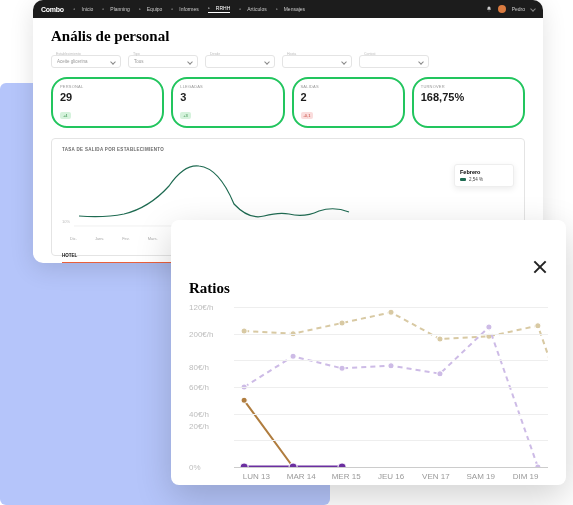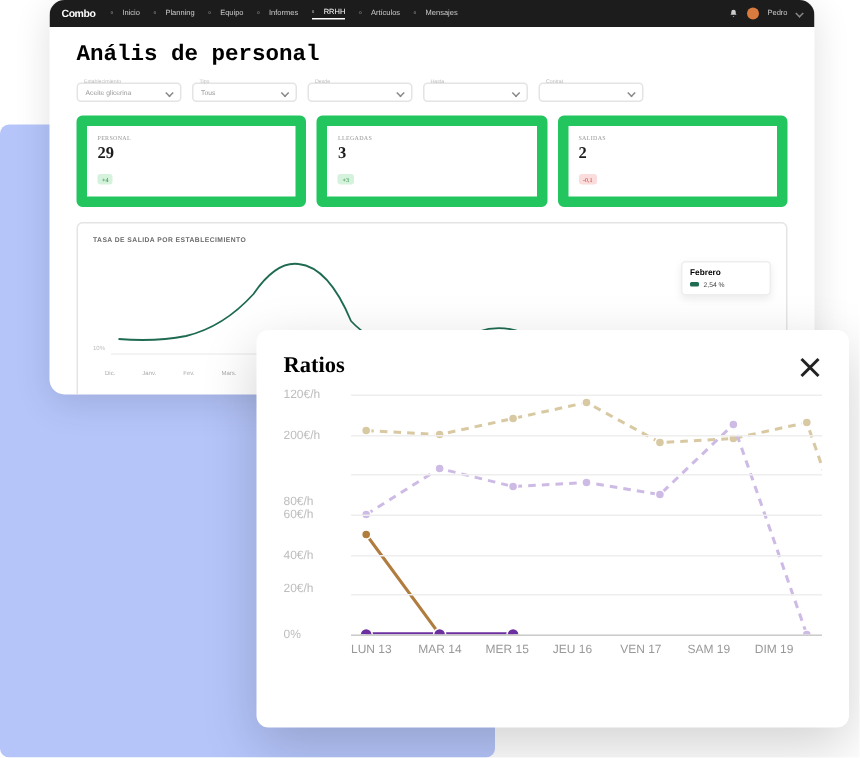--- a/index.html
+++ b/index.html
@@ -8,58 +8,58 @@
 .dashboard { position: absolute; left: 33px; top: 0; width: 510px; height: 263px; background: #fff; border-radius: 10px; box-shadow: 0 6px 24px rgba(0,0,0,0.12); z-index: 1; overflow: hidden; }
 .topnav { height: 18px; background: #1c1c1c; display: flex; align-items: center; padding: 0 8px; gap: 10px; color: #fff; font-size: 5px; }
 .logo { font-weight: 800; font-size: 7px; letter-spacing: -0.3px; }
 .nav-items { display: flex; gap: 9px; align-items: center; }
 .nav-item { color: #ccc; display: flex; align-items: center; gap: 2px; }
 .nav-item.active { color: #fff; border-bottom: 1px solid #fff; padding-bottom: 1px; }
 .nav-right { margin-left: auto; display: flex; align-items: center; gap: 6px; color: #ccc; }
 .nav-icon { width: 6px; height: 6px; display: inline-block; }
 .avatar { width: 8px; height: 8px; border-radius: 50%; background: #d97a3f; }
 .page-content { padding: 10px 18px; }
-.page-title { font-family: Liberation Mono, monospace; font-size: 15px; font-weight: 700; margin-bottom: 10px; }
+.page-title { font-family: Liberation Serif, serif; font-size: 15px; font-weight: 700; margin-bottom: 10px; }
 .filters { display: flex; gap: 7px; margin-bottom: 9px; }
 .filter { border: 1px solid #e4e4e4; border-radius: 3px; padding: 3px 5px; font-size: 4.5px; color: #999; display: flex; justify-content: space-between; align-items: center; min-width: 70px; position: relative; }
 .filter .label { position: absolute; top: -4px; left: 4px; font-size: 3.5px; color: #bbb; }
 .chev { width: 4px; height: 4px; border-right: 1px solid #888; border-bottom: 1px solid #888; transform: rotate(45deg); }
 .kpis { display: flex; gap: 7px; margin-bottom: 10px; }
-.kpi { border: 7px solid #22c55e; border-radius: 4px; padding: 5px 7px; flex: 1; font-family: Liberation Serif, serif; }
+.kpi { border: 2px solid #22c55e; border-radius: 16px; padding: 5px 7px; flex: 1; }
 .kpi-label { font-size: 4px; color: #999; margin-bottom: 2px; letter-spacing: 0.2px; }
 .kpi-value { font-size: 11px; font-weight: 800; color: #1c1c1c; }
 .kpi-badge { display: inline-block; font-size: 4px; padding: 1px 3px; border-radius: 2px; margin-top: 2px; }
 .badge-green { background: #d5f2dc; color: #2a8a3f; }
 .badge-red { background: #fadcdc; color: #c0392b; }
 .chart-card { border: 1px solid #e4e4e4; border-radius: 4px; padding: 8px 10px; height: 118px; position: relative; }
 .chart-title { font-size: 4.5px; color: #6a6a6a; font-weight: 600; letter-spacing: 0.3px; margin-bottom: 4px; }
 .chart-svg { width: 280px; height: 78px; }
 .chart-xlabels { display: flex; gap: 18px; font-size: 4px; color: #aaa; margin-top: 2px; padding-left: 8px; }
 .chart-tooltip { position: absolute; right: 10px; top: 25px; width: 60px; background: #fff; border: 1px solid #eee; border-radius: 3px; box-shadow: 0 2px 6px rgba(0,0,0,0.08); padding: 4px 5px; }
 .tooltip-title { font-size: 5.5px; font-weight: 700; margin-bottom: 2px; }
 .tooltip-row { display: flex; align-items: center; gap: 3px; font-size: 4.5px; color: #444; }
 .swatch { width: 6px; height: 3px; background: #1f6b52; border-radius: 1px; }
 .cat-list { margin-top: 8px; font-size: 4.5px; }
 .cat-item { padding: 4px 0; border-bottom: 1px solid #eee; color: #333; font-weight: 600; }
 .cat-item.active { border-bottom: 2px solid #e8603c; color: #111; }
 
 .modal { position: absolute; left: 171px; top: 220px; width: 395px; height: 265px; background: #fff; border-radius: 8px; box-shadow: 0 12px 36px rgba(0,0,0,0.18); z-index: 3; padding: 16px 18px; }
 .modal-header { display: flex; justify-content: space-between; align-items: center; margin-bottom: 10px; }
-.modal-title { font-family: Georgia, 'Times New Roman', serif; font-size: 15px; font-weight: 700; }
+.modal-title { font-family: Georgia, 'Times New Roman', serif; font-size: 15px; font-weight: 700; margin-top: 44px; }
 .close-btn { width: 16px; height: 16px; position: relative; cursor: pointer; }
 .close-btn::before, .close-btn::after { content: ""; position: absolute; left: 7px; top: 0; width: 2px; height: 16px; background: #222; }
 .close-btn::before { transform: rotate(45deg); }
 .close-btn::after { transform: rotate(-45deg); }
 .modal-chart { position: relative; height: 195px; }
 .y-axis { position: absolute; left: 0; top: 0; height: 160px; width: 40px; text-align: center; }
 .y-tick { position: absolute; left: 0; font-size: 8px; color: #bdbdbd; transform: translateY(-50%); }
 .plot-area { position: absolute; left: 45px; top: 0; right: 0; height: 160px; }
 .grid-line { position: absolute; left: 0; right: 0; height: 1px; background: #eee; }
 .x-axis { position: absolute; left: 45px; right: 0; top: 165px; display: flex; justify-content: space-between; font-size: 8px; color: #999; }
-.x-axis span { flex: 1; }
+.x-axis span { flex: 1; text-align: center; }
 .axis-line { position: absolute; left: 0; right: 0; top: 160px; height: 1px; background: #ccc; }
 </style>
 </head>
 <body>
 
 <div class="bg-square"></div>
 
 <div class="dashboard">
   <div class="topnav">
     <span class="logo">Combo</span>
@@ -112,20 +112,24 @@
           <span class="label">Contrat</span>
           <span>&nbsp;</span>
           <span class="chev"></span>
         </div>
       </div>
 
     <div class="kpis" id="kpis">
         <div class="kpi"><div class="kpi-label">PERSONAL</div><div class="kpi-value">29</div><span class="kpi-badge badge-green">+4</span></div>
         <div class="kpi"><div class="kpi-label">LLEGADAS</div><div class="kpi-value">3</div><span class="kpi-badge badge-green">+3</span></div>
         <div class="kpi"><div class="kpi-label">SALIDAS</div><div class="kpi-value">2</div><span class="kpi-badge badge-red">-0,1</span></div>
+        <div class="kpi">
+          <div class="kpi-label">TURNOVER</div>
+          <div class="kpi-value">168,75%</div>
+        </div>
       </div>
 
     <div class="chart-card">
       <div class="chart-title">TASA DE SALIDA POR ESTABLECIMIENTO</div>
       <div style="display:flex;align-items:flex-end;">
         <div style="font-size:4px;color:#bbb;margin-right:4px;margin-bottom:10px;">10%</div>
         <svg class="chart-svg" viewBox="0 0 280 78">
           <path d="M 5 60 Q 30 62 50 58 Q 75 52 95 30 Q 110 8 125 10 Q 145 12 160 48 Q 175 64 190 60 Q 205 56 215 58 Q 230 62 245 55 Q 260 50 275 56" stroke="#1f6b52" stroke-width="1.2" fill="none"></path>
           <line x1="0" y1="70" x2="280" y2="70" stroke="#e5e5e5" stroke-width="0.6"></line>
         </svg>
@@ -154,24 +158,24 @@
 
 <div class="modal">
   <div class="modal-header">
     <h2 class="modal-title">Ratios</h2>
     <div class="close-btn"></div>
   </div>
   <div class="modal-chart">
     <div class="y-axis" id="y-axis">
         <div class="y-tick" style="top: 0px;">120€/h</div>
         <div class="y-tick" style="top: 26.6667px;">200€/h</div>
-        <div class="y-tick" style="top: 71px;">80€/h</div>
+        <div class="y-tick" style="top: 60px;">80€/h</div>
         <div class="y-tick" style="top: 80px;">60€/h</div>
         <div class="y-tick" style="top: 106.667px;">40€/h</div>
-        <div class="y-tick" style="top: 129px;">20€/h</div>
+        <div class="y-tick" style="top: 119px;">20€/h</div>
         <div class="y-tick" style="top: 160px;">0%</div>
       </div>
     <div class="plot-area" id="plot-area"><div class="grid-line" style="top: 160px;"></div><div class="grid-line" style="top: 133.333px;"></div><div class="grid-line" style="top: 106.667px;"></div><div class="grid-line" style="top: 80px;"></div><div class="grid-line" style="top: 53.3333px;"></div><div class="grid-line" style="top: 26.6667px;"></div><div class="grid-line" style="top: 0px;"></div>
       <svg id="ratios-svg" width="100%" height="100%" viewBox="0 0 310 160" preserveAspectRatio="none">
           <path d="M10 24 L58.33333333333333 26.666666666666657 L106.66666666666666 16 L155 5.333333333333343 L203.33333333333331 32 L251.66666666666669 29.333333333333343 L300 18.666666666666686 L348.33333333333337 160 " stroke="#d8c9a3" stroke-width="2" fill="none" stroke-dasharray="5,4"></path>
           <circle cx="10" cy="24" r="3" fill="#d8c9a3" stroke="#fff" stroke-width="1"></circle>
           <circle cx="58.33333333333333" cy="26.666666666666657" r="3" fill="#d8c9a3" stroke="#fff" stroke-width="1"></circle>
           <circle cx="106.66666666666666" cy="16" r="3" fill="#d8c9a3" stroke="#fff" stroke-width="1"></circle>
           <circle cx="155" cy="5.333333333333343" r="3" fill="#d8c9a3" stroke="#fff" stroke-width="1"></circle>
           <circle cx="203.33333333333331" cy="32" r="3" fill="#d8c9a3" stroke="#fff" stroke-width="1"></circle>

